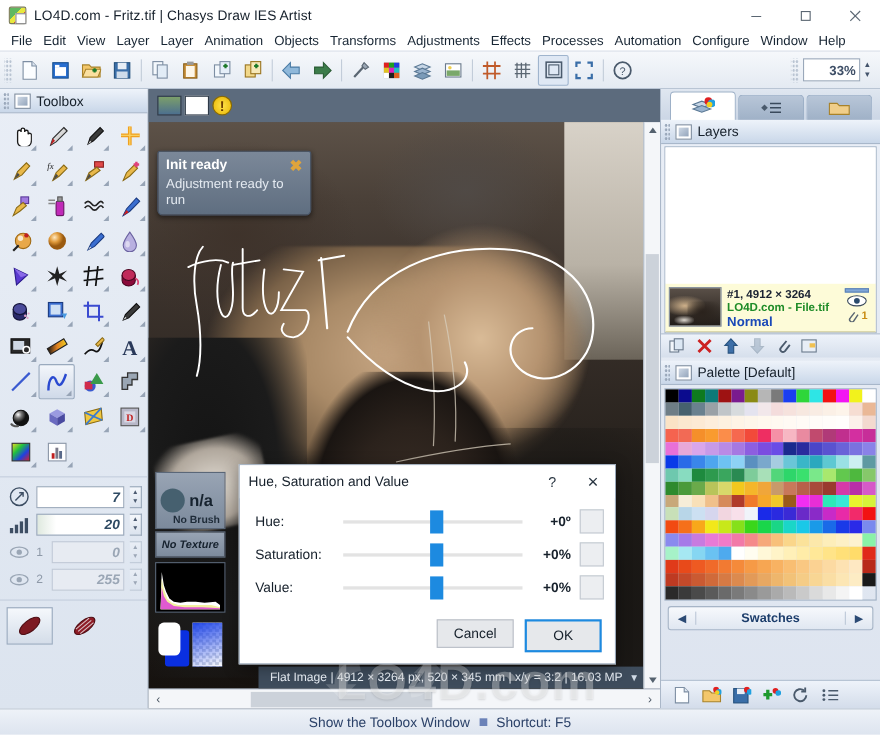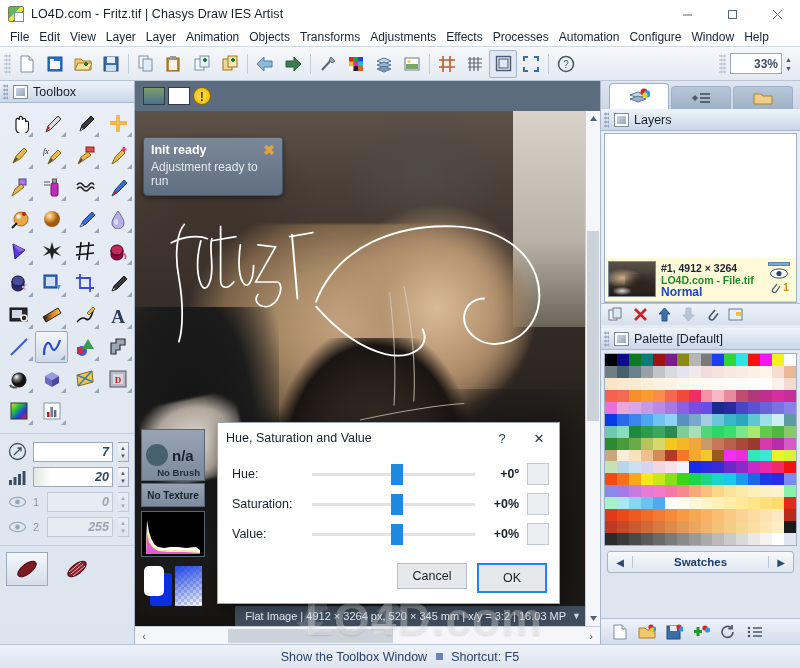--- a/index.html
+++ b/index.html
@@ -144,21 +144,21 @@
   .notify .sub { font-size:12px; color:#e4eaf1; margin-top:3px; }
 
   
   .mini { position:absolute; left:6px; width:64px;
      background:linear-gradient(#98a4b4,#7c8a9c); border:1px solid #5a6778; }
   .mini-brush { height:50px; display:flex; align-items:center; padding-left:4px; gap:4px; }
   .mcircle { width:22px; height:22px; border-radius:50%; background:#46606f; }
   .mna { font-size:15px; font-weight:bold; color:#16222e; }
   .mlabel { position:absolute; right:4px; bottom:2px; font-size:9.5px; color:#1e2b38; font-weight:bold;}
   .mini-tex { height:22px; display:flex; align-items:center; justify-content:center;
-     font-size:10px; font-weight:bold; color:#16222e; }
+     font-size:10px; font-weight:bold; color:#16222e;font-style:italic; }
   .mini-hist { height:46px; background:#000; border:1px solid #5a6778; padding:2px;}
   .mini-colors { height:46px; display:flex; gap:3px; padding:3px; }
   .swa { flex:1; position:relative; }
   .swa .back { position:absolute; left:6px; top:7px; right:0; bottom:0; background:#0a2fe0; border-radius:3px;}
   .swa .front { position:absolute; left:0; top:0; width:74%; height:74%; background:#fff; border-radius:5px;}
   .swb { flex:1; background:linear-gradient(160deg,#1a3fe8,#ffffff);
      background-image:linear-gradient(160deg, rgba(20,60,230,.95), rgba(255,255,255,.1)),
        repeating-conic-gradient(#c9cfdb 0 25%, #ffffff 0 50%); background-size:100% 100%, 6px 6px;}
 
   

